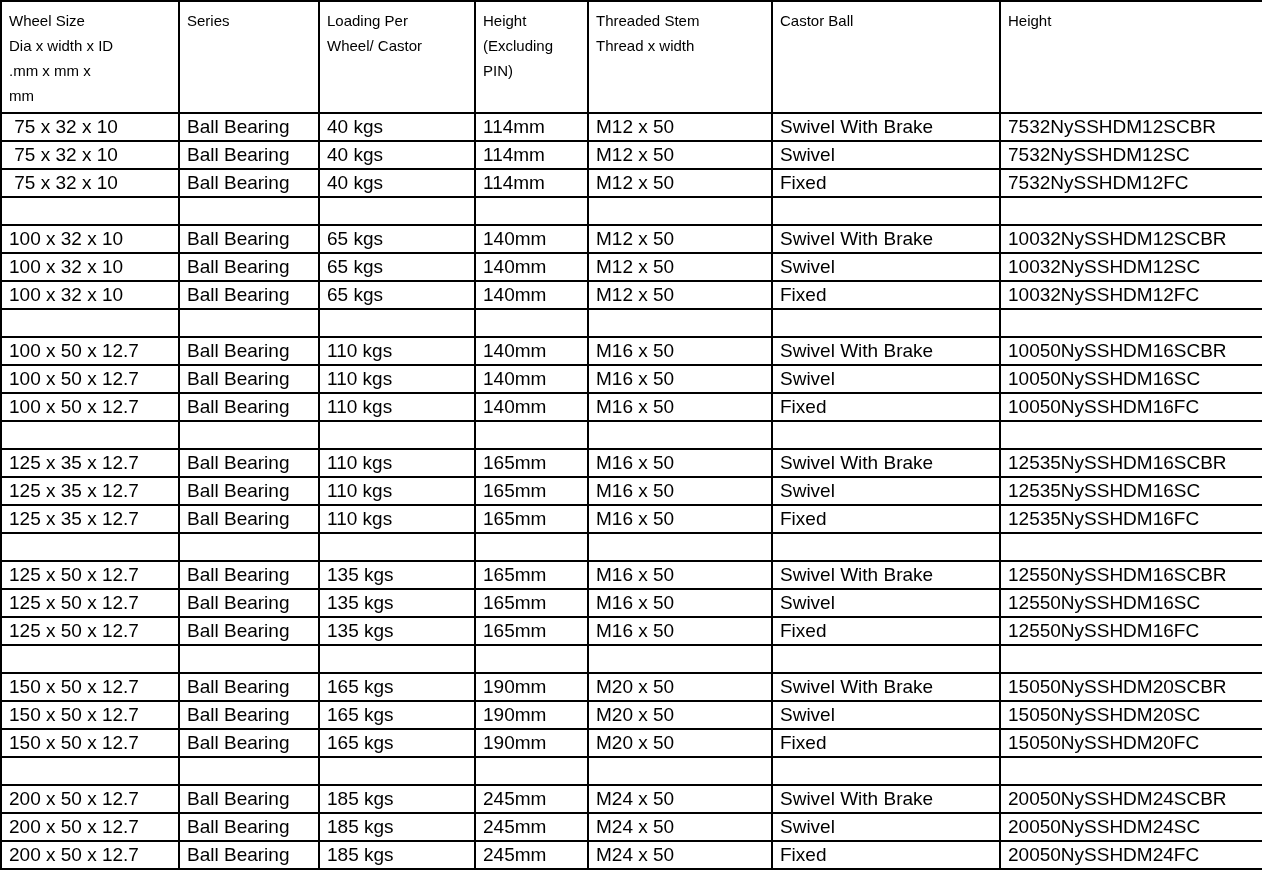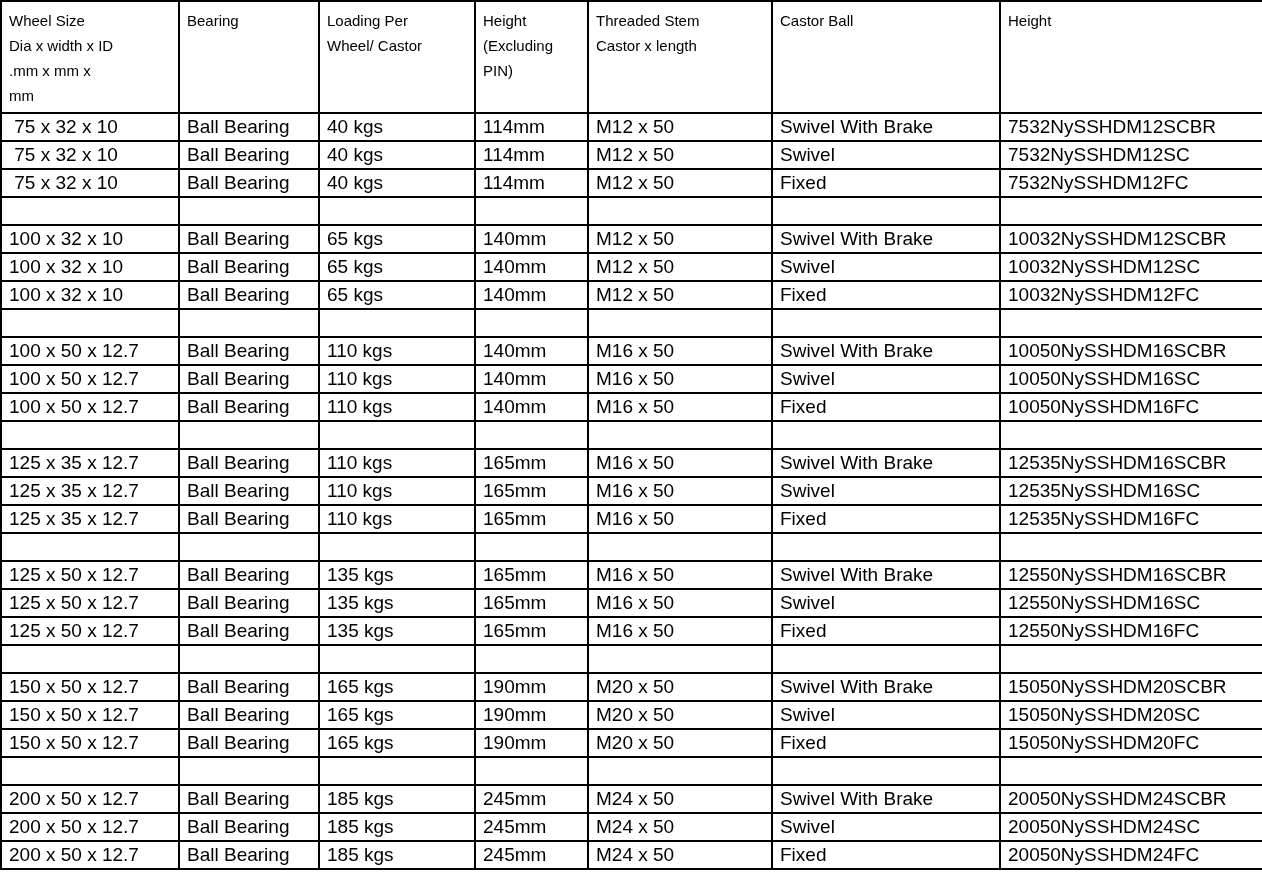--- a/index.html
+++ b/index.html
@@ -62,28 +62,28 @@
     <col class="c5">
       <col class="c6">
       <col class="c7">
   </colgroup>
   <thead>
     <tr>
         <th>Wheel Size
 Dia x width x ID
 .mm x mm x
 mm</th>
-        <th>Bearing</th>
+        <th>Series</th>
         <th>Loading Per
 Wheel/ Castor</th>
         <th>Height
 (Excluding
 PIN)</th>
         <th>Threaded Stem
-Castor x length</th>
+Thread x width</th>
         <th>Castor Ball</th>
         <th>Height</th>
       </tr>
   </thead>
   <tbody>
       <tr>
         <td> 75 x 32 x 10</td>
         <td>Ball Bearing</td>
         <td>40 kgs</td>
         <td>114mm</td>

